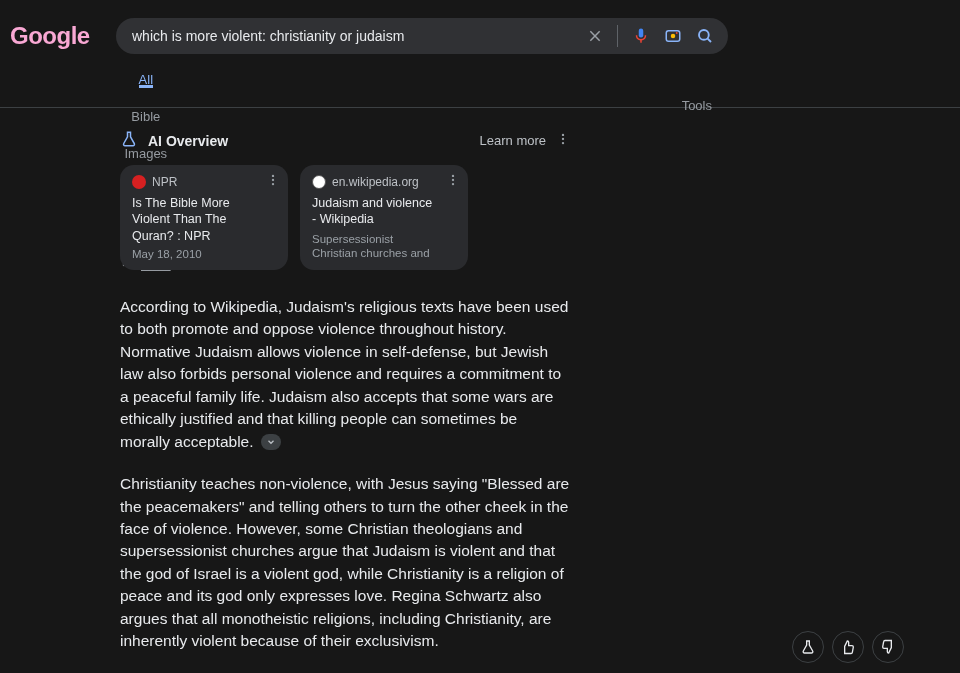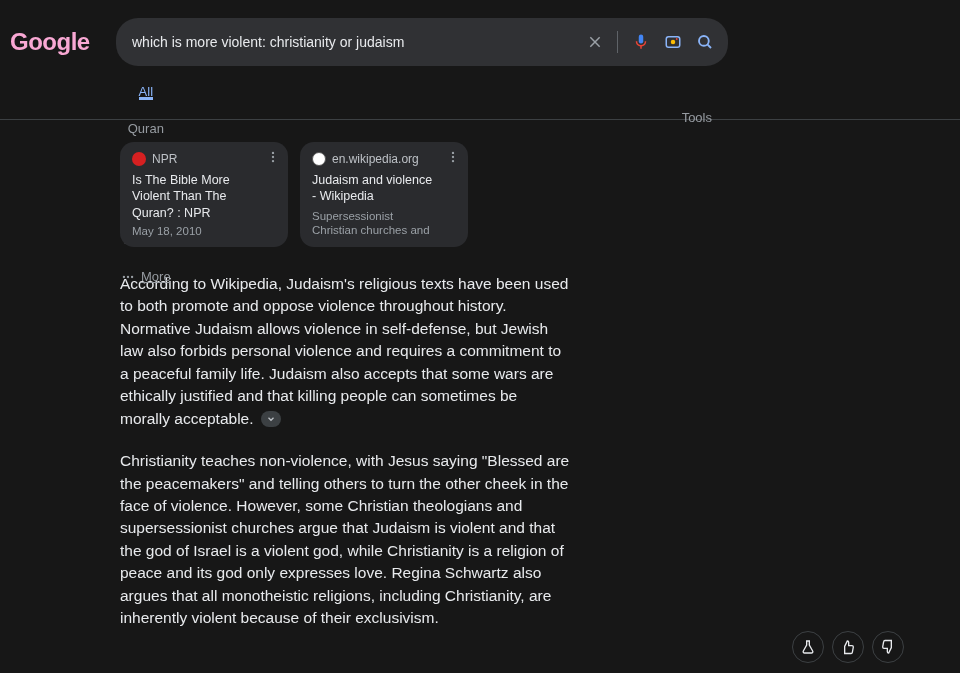--- a/index.html
+++ b/index.html
@@ -22,21 +22,21 @@
     font-family: 'Product Sans', Arial, sans-serif;
     font-size: 24px;
     font-weight: 600;
     color: #f9a8d4;
     letter-spacing: -0.5px;
   }
   .searchbar {
     display: flex;
     align-items: center;
     flex: 0 0 612px;
-    height: 48px;
+    height: 36px;
     background: #303134;
     border-radius: 22px;
     padding: 0 14px 0 16px;
     gap: 12px;
   }
   .search-input {
     flex: 1;
     background: transparent;
     border: none;
     outline: none;
@@ -180,37 +180,55 @@
             <line x1="20" y1="20" x2="15.5" y2="15.5"></line>
           </svg>
       </span>
     </div>
   </div>
 </div>
 
 <div class="tabs-row">
   <div class="tabs">
     <div class="tab active">All</div>
-    <div class="tab">Quran</div>
+    <div class="tab">Bible</div>
     <div class="tab">Images</div>
     <div class="tab">Videos</div>
     <div class="tab">Forums</div>
     <div class="tab more">
       <svg width="14" height="14" viewBox="0 0 24 24" fill="#9aa0a6">
           <circle cx="5" cy="12" r="2"></circle>
           <circle cx="12" cy="12" r="2"></circle>
           <circle cx="19" cy="12" r="2"></circle>
         </svg>
       <span>More</span>
     </div>
   </div>
   <div class="tools">Tools</div>
 </div>
 
 <div class="content">
+  <div class="ai-header">
+    <span>
+      <svg class="flask-icon" viewBox="0 0 24 24" fill="none" stroke="#8ab4f8" stroke-width="2">
+          <path d="M9 3h6M10 3v6l-5 9a2 2 0 0 0 1.8 3h10.4a2 2 0 0 0 1.8-3l-5-9V3"></path>
+        </svg>
+    </span>
+    <span class="ai-title">AI Overview</span>
+    <div class="ai-right">
+      <span>Learn more</span>
+      <span>
+        <svg width="14" height="14" viewBox="0 0 24 24" fill="#9aa0a6">
+            <circle cx="12" cy="5" r="2"></circle>
+            <circle cx="12" cy="12" r="2"></circle>
+            <circle cx="12" cy="19" r="2"></circle>
+          </svg>
+      </span>
+    </div>
+  </div>
 
 
   <div class="source-cards">
     <div class="card">
       <div class="card-src">
         <span class="favicon" style="background:#d62021"></span>
         <span>NPR</span>
       </div>
       <div class="card-title">Is The Bible More Violent Than The Quran? : NPR</div>
       <div class="card-date">May 18, 2010</div>

